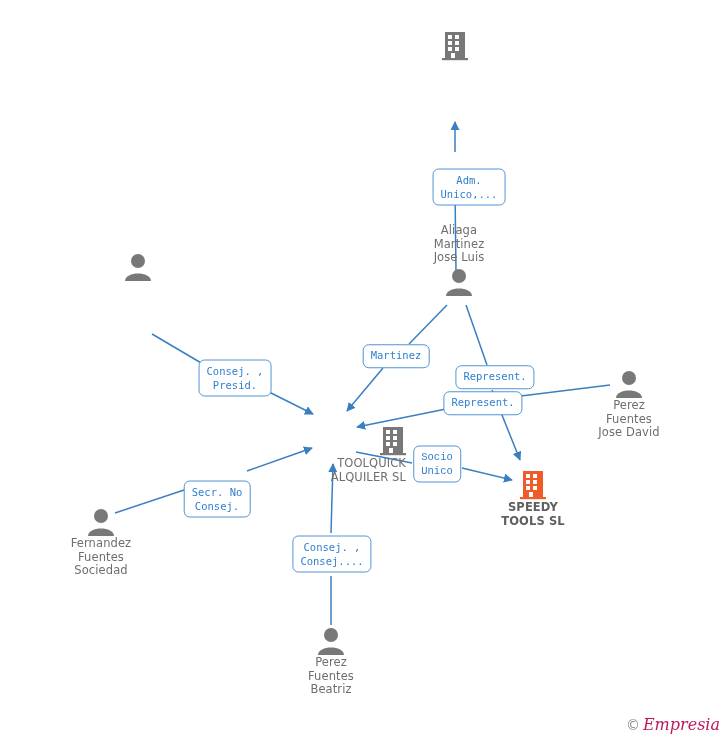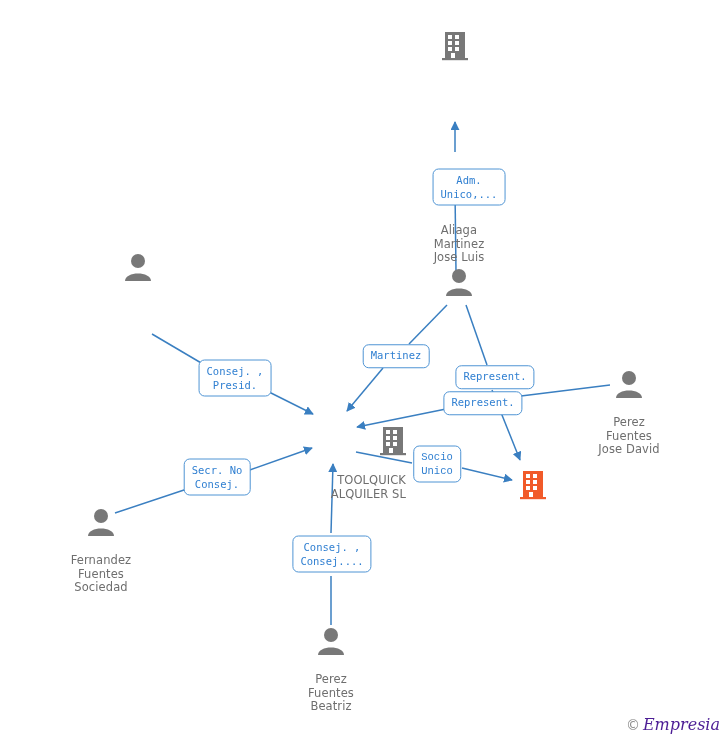--- a/index.html
+++ b/index.html
@@ -14,21 +14,21 @@
 
   
   .node{position:absolute;width:140px;margin-left:-70px;text-align:center;}
   .node .glyph{display:block;line-height:0;}
   .node .caption{
     font-size:11.5px;line-height:13.5px;color:#6e6e6e;
     letter-spacing:.1px;white-space:pre-line;
   }
   .node.company-focus .caption{color:#5f5f5f;font-weight:bold;}
   .node .caption.above{margin-bottom:3px;}
-  .node .caption.below{margin-top:18px;}
+  .node .caption.below{margin-top:1px;}
 
   
   .elabel{
     position:absolute;
     transform:translate(-50%,-50%);
     background:#ffffff;
     border:1.4px solid #4f94d4;
     border-radius:6px;
     color:#2f7fd1;
     font-size:10.5px;
@@ -40,21 +40,21 @@
     box-sizing:border-box;
   }
 
   
   #watermark{
     position:absolute;right:8px;bottom:6px;
     display:flex;align-items:center;gap:3px;
   }
   #watermark .cmark{color:#8d8d8d;font-size:14px;}
   #watermark .brand{
-    color:#4c1d95;font-size:16px;
+    color:#be185d;font-size:16px;
     font-family:"DejaVu Serif", serif;
     font-style:italic;
   }
 </style>
 </head>
 <body>
 
 <svg id="graph" viewBox="0 0 728 740" xmlns="http://www.w3.org/2000/svg">
   <defs>
     <marker id="arrow" viewBox="0 0 10 10" refX="9" refY="5" markerWidth="6" markerHeight="6" orient="auto-start-reverse">
@@ -158,20 +158,22 @@
         <rect x="6" y="4" width="4" height="4"></rect>
           <rect x="13" y="4" width="4" height="4"></rect>
         <rect x="6" y="10" width="4" height="4"></rect>
           <rect x="13" y="10" width="4" height="4"></rect>
         <rect x="6" y="16" width="4" height="4"></rect>
           <rect x="13" y="16" width="4" height="4"></rect>
         <rect x="9" y="22" width="4" height="5"></rect>
       </g>
     </svg>
   </span>
+  <div class="caption below">SPEEDY
+TOOLS SL</div>
 </div>
 
 <div class="node" style="left:629px;top:370px;">
   <span class="glyph">
     <svg width="30" height="28" viewBox="0 0 30 28">
       <circle cx="15" cy="8" r="7" fill="#787878"></circle>
       <path d="M 2 28 C 2 18 28 18 28 28 Z" fill="#787878"></path>
     </svg>
   </span>
   <div class="caption below">Perez
@@ -208,21 +210,21 @@
 
 <div class="elabel" style="left:235px;top:378px;">Consej. ,
 Presid.</div>
 
 <div class="elabel" style="left:396px;top:356px;">Martinez</div>
 
 <div class="elabel" style="left:495px;top:377px;">Represent.</div>
 
 <div class="elabel" style="left:483px;top:403px;">Represent.</div>
 
-<div class="elabel" style="left:217px;top:477px;">Secr. No
+<div class="elabel" style="left:217px;top:499px;">Secr. No
 Consej.</div>
 
 <div class="elabel" style="left:437px;top:464px;font-family:Liberation Mono, monospace;">Socio
 Unico</div>
 
 <div class="elabel" style="left:332px;top:554px;">Consej. ,
 Consej....</div>
 
 <div id="watermark">
   <span class="cmark">©</span>

